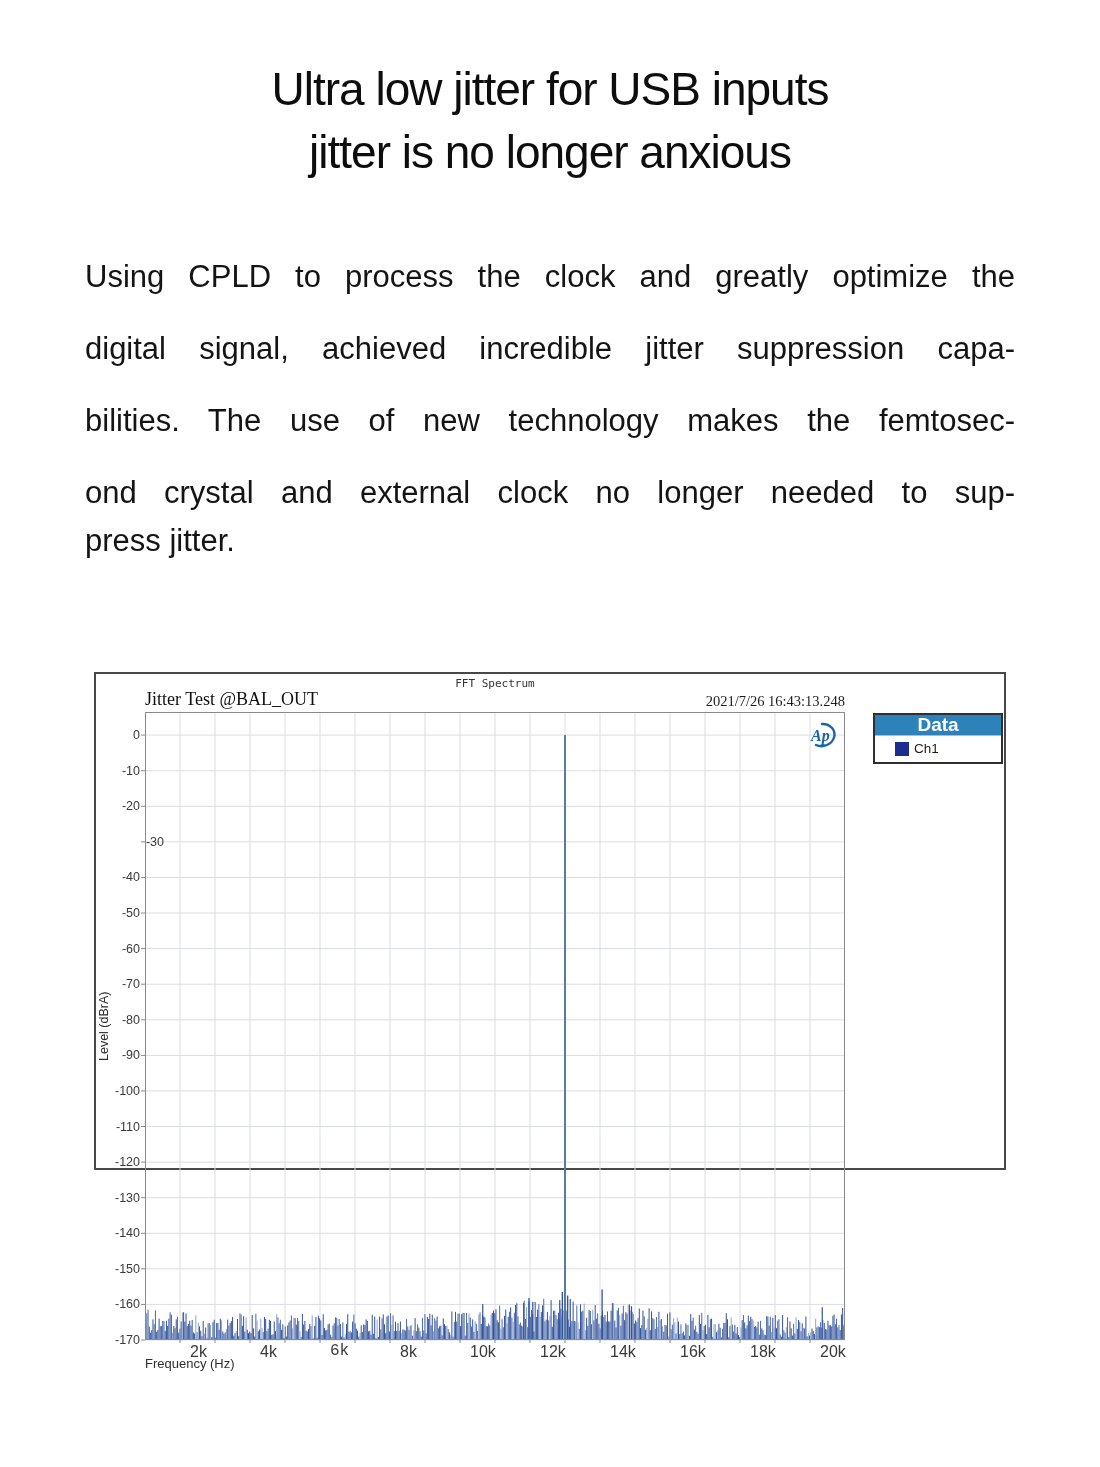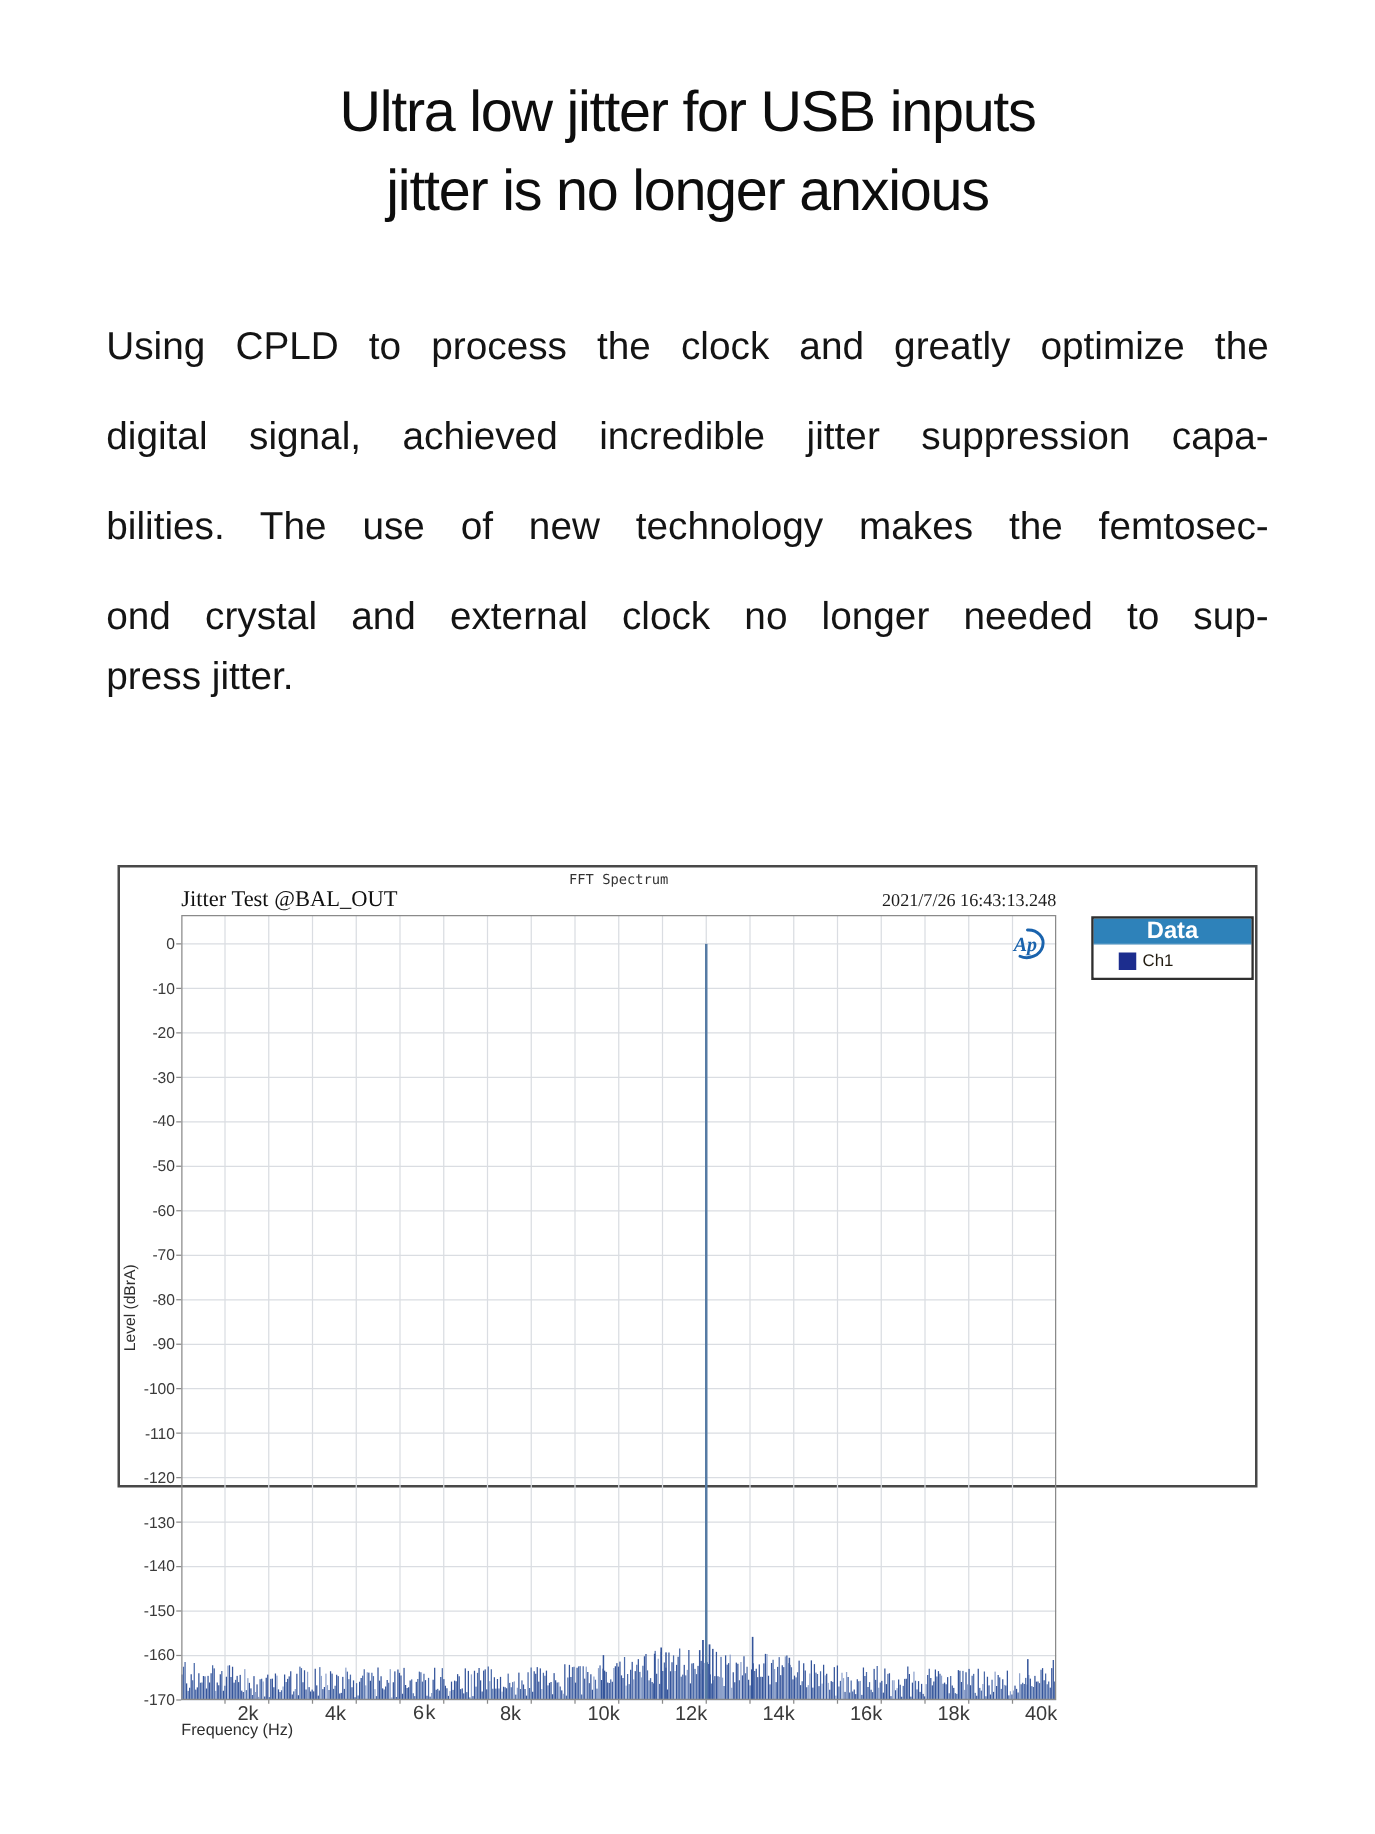--- a/index.html
+++ b/index.html
@@ -6,21 +6,21 @@
   body{width:1100px;height:1467px;position:relative;font-family:"Liberation Sans",sans-serif;overflow:hidden;}
 
   .page-title{position:absolute;left:0;top:58px;width:1100px;text-align:center;
     font-size:46px;line-height:63px;color:#0d0d0d;letter-spacing:-1px;font-weight:400;}
 
   .body-par{position:absolute;left:85px;top:229px;width:930px;color:#141414;
     font-size:31px;line-height:48px;}
   .body-par .jline{text-align:justify;text-align-last:justify;margin-top:24px;}
   .body-par .lastline{text-align:left;}
 
-  .chart-frame{position:absolute;left:94px;top:692px;width:912px;height:498px;
+  .chart-frame{position:absolute;left:94px;top:672px;width:912px;height:498px;
     border:2px solid #484848;background:#ffffff;box-sizing:border-box;}
 
   .fft-title{position:absolute;left:49px;top:3px;width:700px;text-align:center;
     font-family:"DejaVu Sans Mono",monospace;font-size:11px;color:#333;}
   .test-label{position:absolute;left:49px;top:15px;font-family:"Liberation Serif",serif;
     font-size:18px;color:#101010;}
   .timestamp{position:absolute;left:49px;top:19px;width:700px;text-align:right;
     font-family:"Liberation Serif",serif;font-size:14.5px;color:#1d1d1d;}
 
   .plot-wrap{position:absolute;left:49px;top:38px;width:700px;height:628px;}
@@ -731,21 +731,21 @@
         <rect x="485.90" y="594.2" width="1.2" height="33.8" fill="#34549b"></rect>
         <rect x="676.65" y="595.3" width="1.2" height="32.7" fill="#34549b"></rect>
         <rect x="0.5" y="0.5" width="699" height="627" fill="none" stroke="#8a8a8a" stroke-width="1"></rect>
       </svg>
   </div>
 
   <div id="ytick-holder">
       <div class="ytick" style="top: 53.1275px;">0</div>
       <div class="ytick" style="top: 88.7082px;">-10</div>
       <div class="ytick" style="top: 124.289px;">-20</div>
-      <div class="ytick" style="top: 159.87px;">-30</div>
+      <div class="ytick" style="top: 159.87px; padding-left: 24px;">-30</div>
       <div class="ytick" style="top: 195.45px;">-40</div>
       <div class="ytick" style="top: 231.031px;">-50</div>
       <div class="ytick" style="top: 266.612px;">-60</div>
       <div class="ytick" style="top: 302.193px;">-70</div>
       <div class="ytick" style="top: 337.773px;">-80</div>
       <div class="ytick" style="top: 373.354px;">-90</div>
       <div class="ytick" style="top: 408.935px;">-100</div>
       <div class="ytick" style="top: 444.516px;">-110</div>
       <div class="ytick" style="top: 480.096px;">-120</div>
       <div class="ytick" style="top: 515.677px;">-130</div>
@@ -757,21 +757,21 @@
   <div id="xtick-holder">
       <div class="xtick" style="left: 94px;">2k</div>
       <div class="xtick" style="left: 164px;">4k</div>
       <div class="xtick" style="left: 234px; font-family: Liberation Mono, monospace;">6k</div>
       <div class="xtick" style="left: 304px;">8k</div>
       <div class="xtick" style="left: 374px;">10k</div>
       <div class="xtick" style="left: 444px;">12k</div>
       <div class="xtick" style="left: 514px;">14k</div>
       <div class="xtick" style="left: 584px;">16k</div>
       <div class="xtick" style="left: 654px;">18k</div>
-      <div class="xtick" style="left: 724px;">40k</div>
+      <div class="xtick" style="left: 724px;">20k</div>
     </div>
 
   <div class="xlabel">Frequency (Hz)</div>
 
   <div class="ap-logo">
     <svg width="38" height="30" viewBox="0 0 38 30">
       <path d="M 10 25 A 12.5 11 -12 1 0 16 4" fill="none" stroke="#1a63ad" stroke-width="2.4" stroke-linecap="round"></path>
       <text id="ap-logo-text" x="5" y="21" font-size="16" font-style="italic" font-weight="bold" font-family="Liberation Serif, serif" fill="#1a63ad">Ap</text>
     </svg>
   </div>

